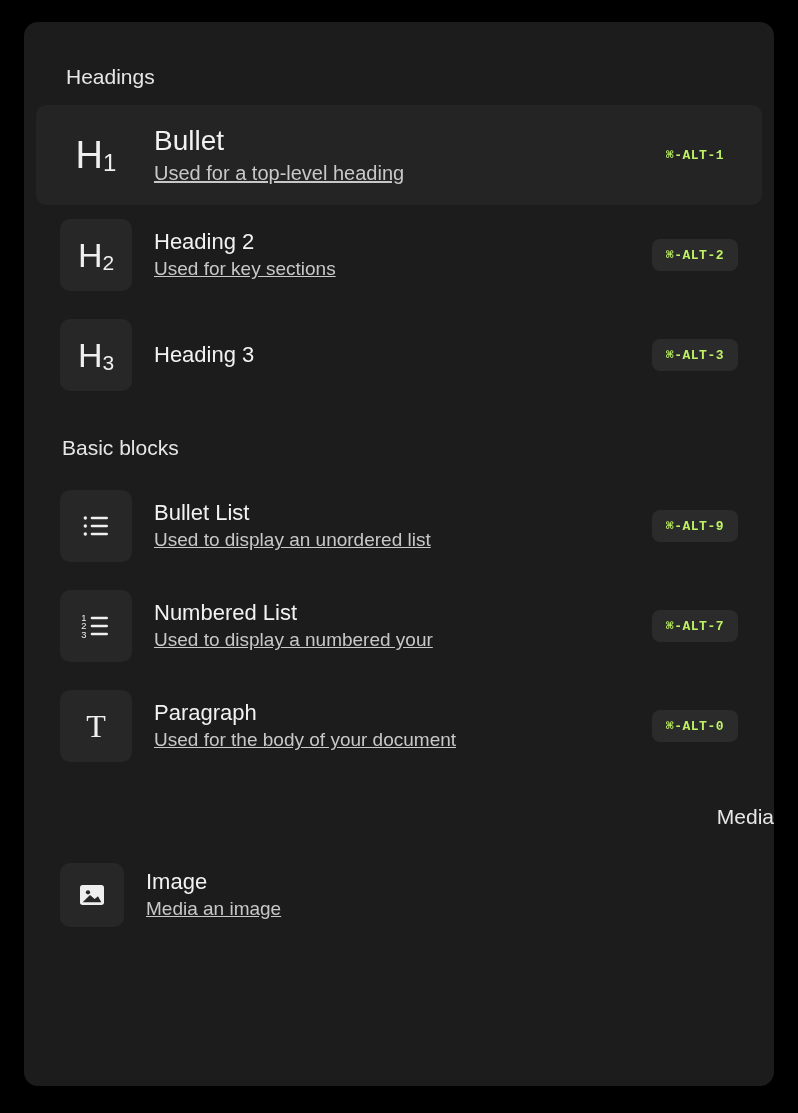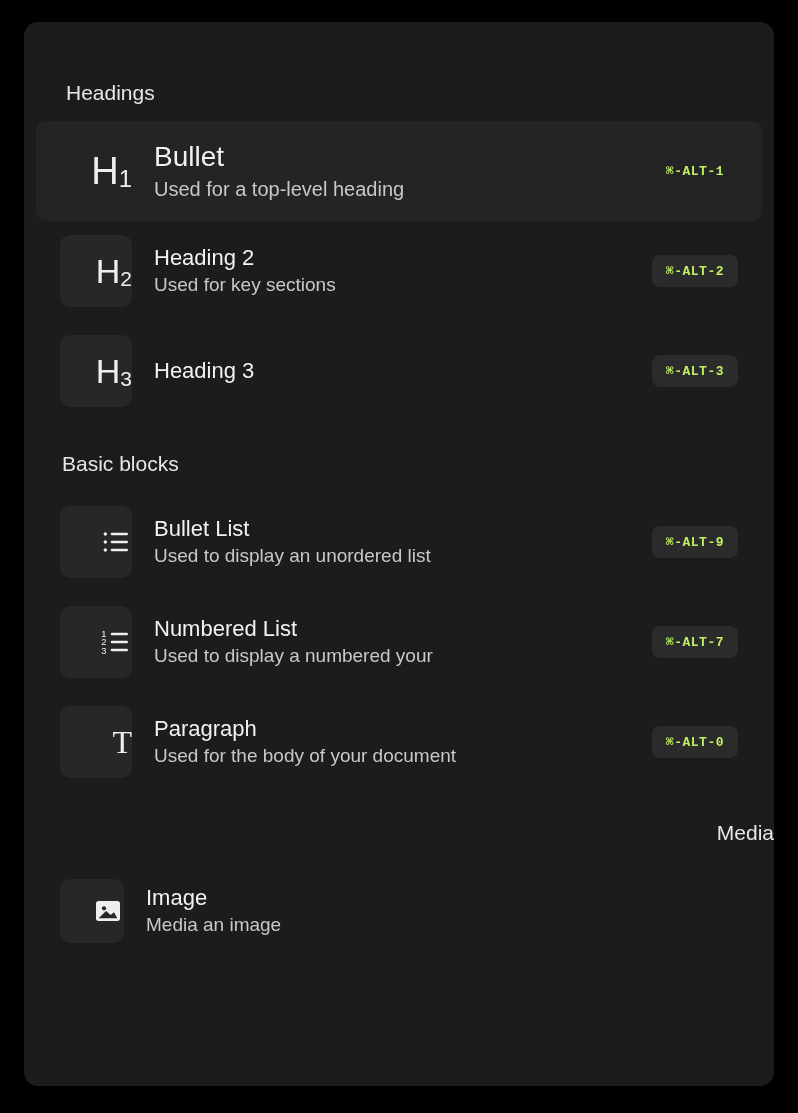--- a/index.html
+++ b/index.html
@@ -52,21 +52,21 @@
     background: #242424;
   }
 
   .item-icon {
     width: 72px;
     height: 72px;
     border-radius: 10px;
     background: #272727;
     display: flex;
     align-items: center;
-    justify-content: flex-end;
+    justify-content: center;
     flex: 0 0 auto;
     color: #efefef;
   }
 
   .item.selected .item-icon {
     background: transparent;
   }
 
   .item-icon .h-glyph {
     font-size: 34px;
@@ -108,20 +108,21 @@
     font-size: 28px;
   }
 
   .item-sub {
     color: #c8c8c8;
     font-size: 19px;
     font-weight: 400;
     margin-top: 4px;
     line-height: 1.2;
     white-space: nowrap;
+    text-decoration: underline;
   }
 
   .item.selected .item-sub {
     font-size: 20px;
   }
 
   .shortcut {
     flex: 0 0 auto;
     color: #bef264;
     font-size: 13px;
@@ -145,21 +146,21 @@
   }
 
   .t-glyph {
     font-size: 32px;
     color: #efefef;
     font-family: "Liberation Serif", serif;
     line-height: 1;
   }
 
   
-  .label-headings { margin-top: 60px; padding-left: 42px; }
+  .label-headings { margin-top: 44px; padding-left: 42px; }
   .label-basic    { margin-top: 32px; }
   .label-media    { margin-top: 30px; text-align: right; }
   .group-top      { margin-top: 18px; }
 </style>
 </head>
 <body>
 
 <div class="menu-panel">
 
   <div class="section-label label-headings">Headings</div>

